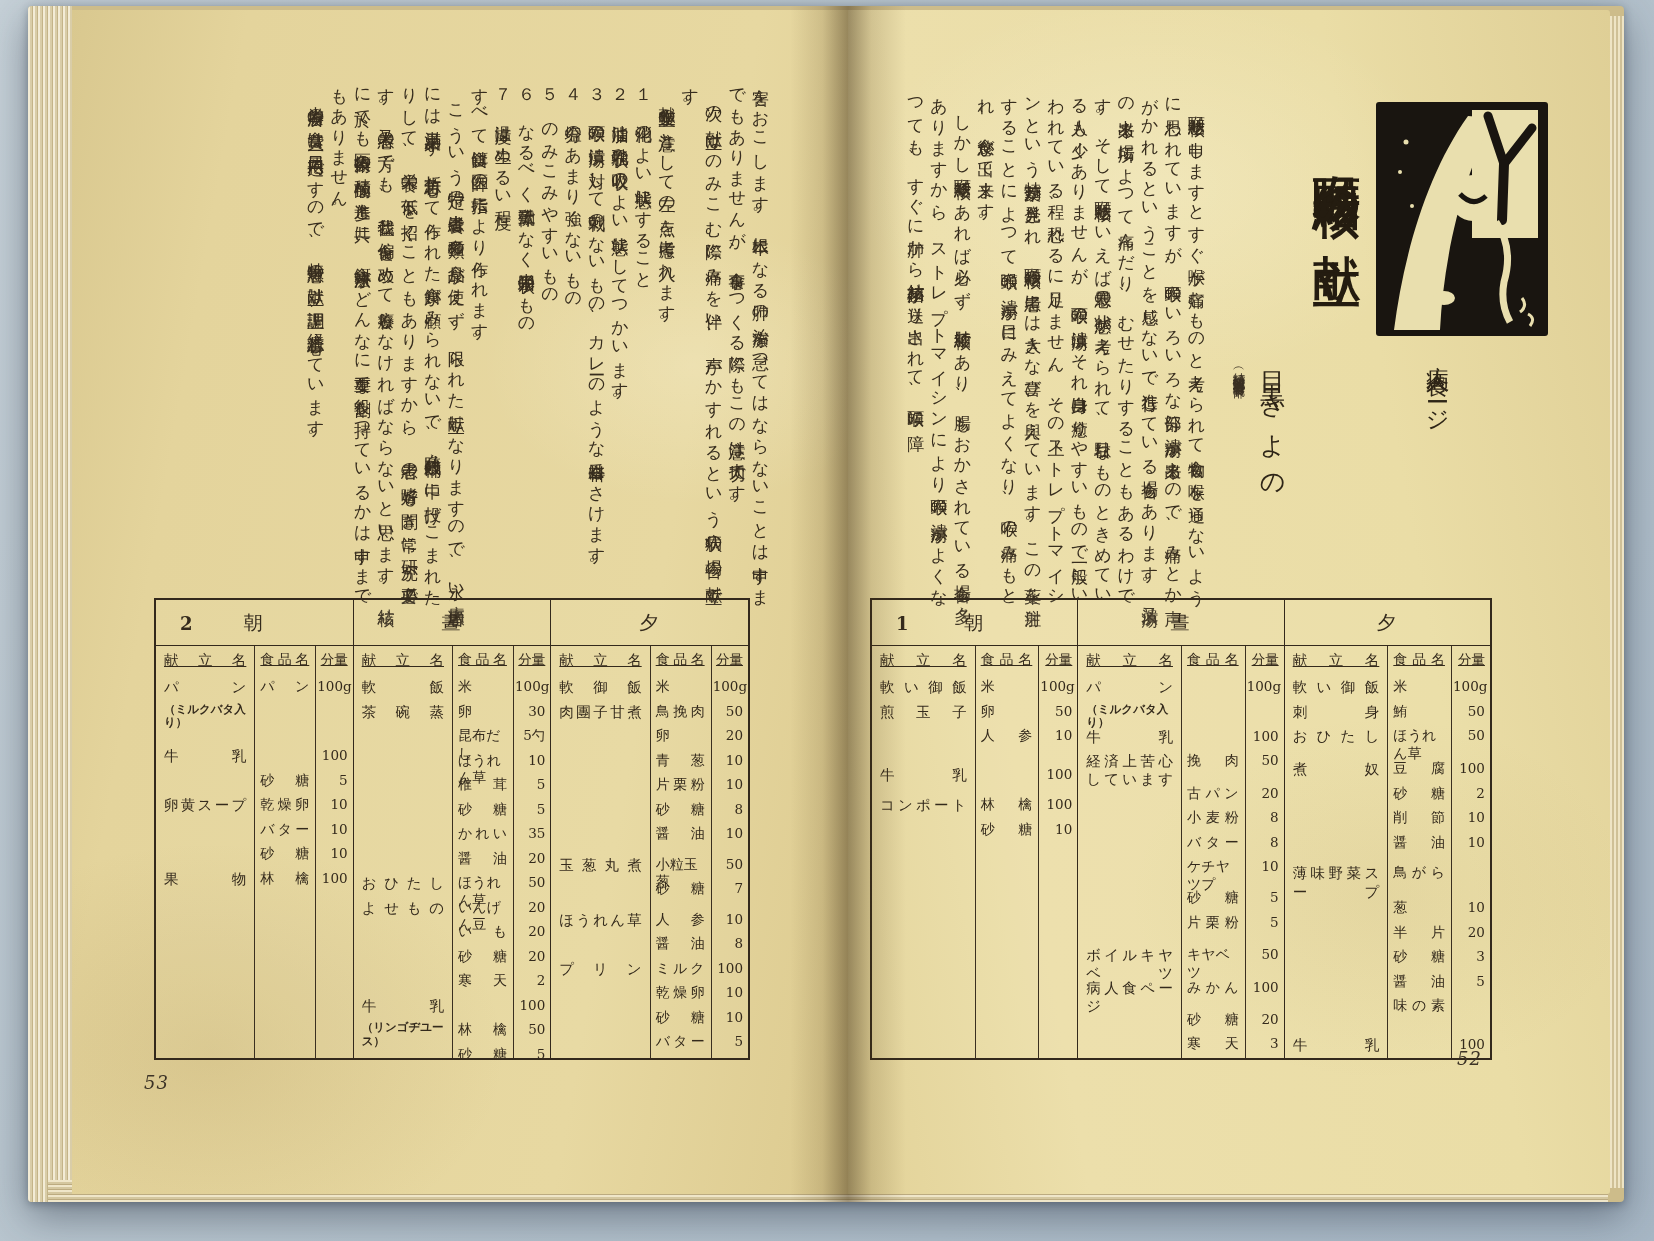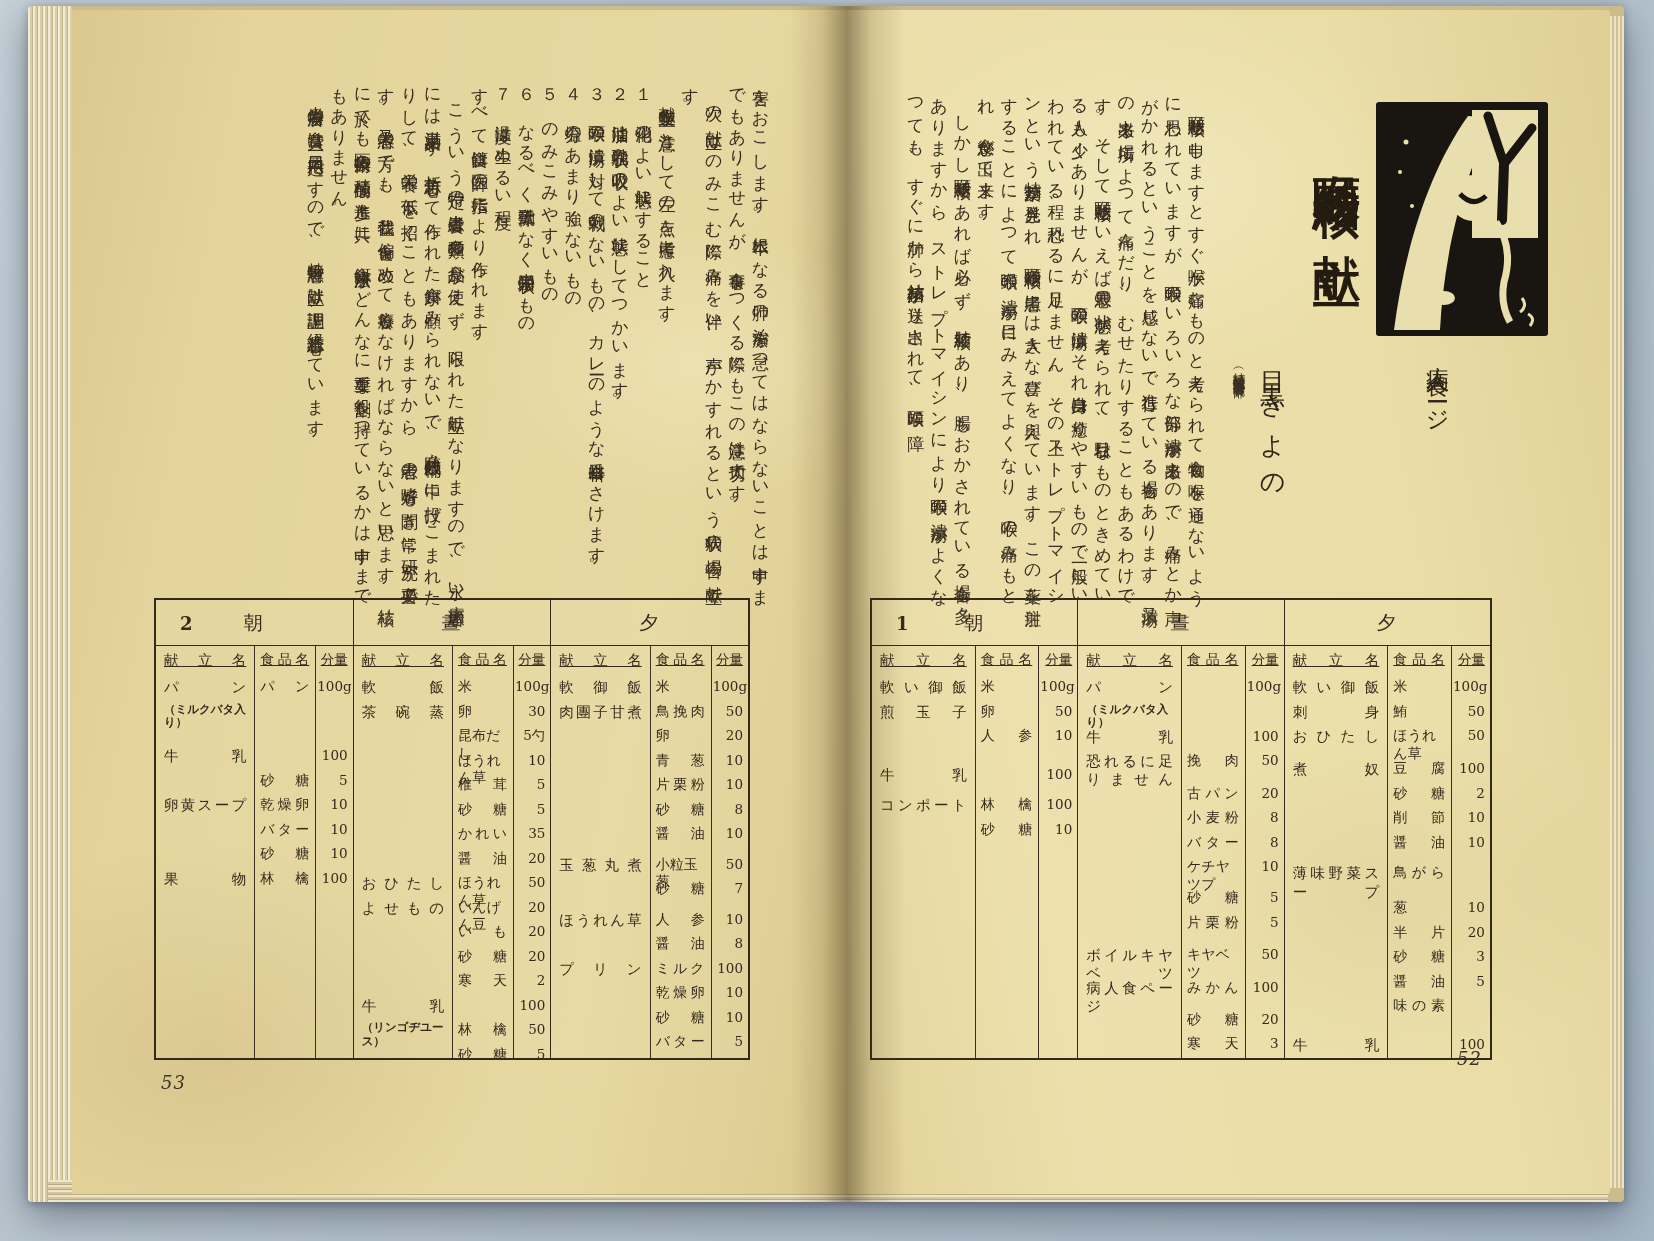--- a/index.html
+++ b/index.html
@@ -49,21 +49,21 @@
     font-size:23px;letter-spacing:4px;color:#2e2517;}
   .art-title{position:absolute;writing-mode:vertical-rl;left:458px;top:128px;height:450px;
     font-size:47px;font-weight:700;letter-spacing:5px;color:#241c10;}
   .author{position:absolute;writing-mode:vertical-rl;left:408px;top:342px;height:230px;
     font-size:25px;letter-spacing:12px;color:#2e2517;}
   .affil{position:absolute;writing-mode:vertical-rl;left:382px;top:352px;height:220px;
     font-size:12.5px;letter-spacing:1px;color:#3a3022;}
   .woodcut{position:absolute;left:528px;top:92px;width:172px;height:234px;}
 
   .pagenum{position:absolute;font-style:italic;font-size:18px;color:#3c3326;letter-spacing:1px;}
-  .pagenum-left{left:89px;top:1062px;}
+  .pagenum-left{left:72px;top:1062px;}
   .pagenum-right{right:128px;top:1038px;}
 
   
   .mtable{position:absolute;border:2.4px solid #33291c;display:flex;overflow:hidden;
     color:#342a1c;background:rgba(255,248,220,.06);}
   .mt-left{left:82px;top:588px;width:596px;height:462px;}
   .mt-right{right:118px;top:588px;width:622px;height:462px;}
   .tsec{flex:1;position:relative;display:flex;flex-direction:column;}
   .tsec + .tsec{border-left:1.4px solid #33291c;}
   .tband{height:46px;border-bottom:1.6px solid #33291c;position:relative;flex:none;
@@ -447,21 +447,21 @@
               <div class="cm cellsmall">（ミルクバタ入り）</div>
               <div class="cf"></div>
               <div class="ca"></div>
             </div>
             <div class="trow">
               <div class="cm">牛乳</div>
               <div class="cf"></div>
               <div class="ca">100</div>
             </div>
             <div class="trow">
-              <div class="cm">恐れるに足りません</div>
+              <div class="cm">経済上苦心しています</div>
               <div class="cf">挽肉</div>
               <div class="ca">50</div>
             </div>
             <div class="trow">
               <div class="cm"></div>
               <div class="cf">古パン</div>
               <div class="ca">20</div>
             </div>
             <div class="trow">
               <div class="cm"></div>

